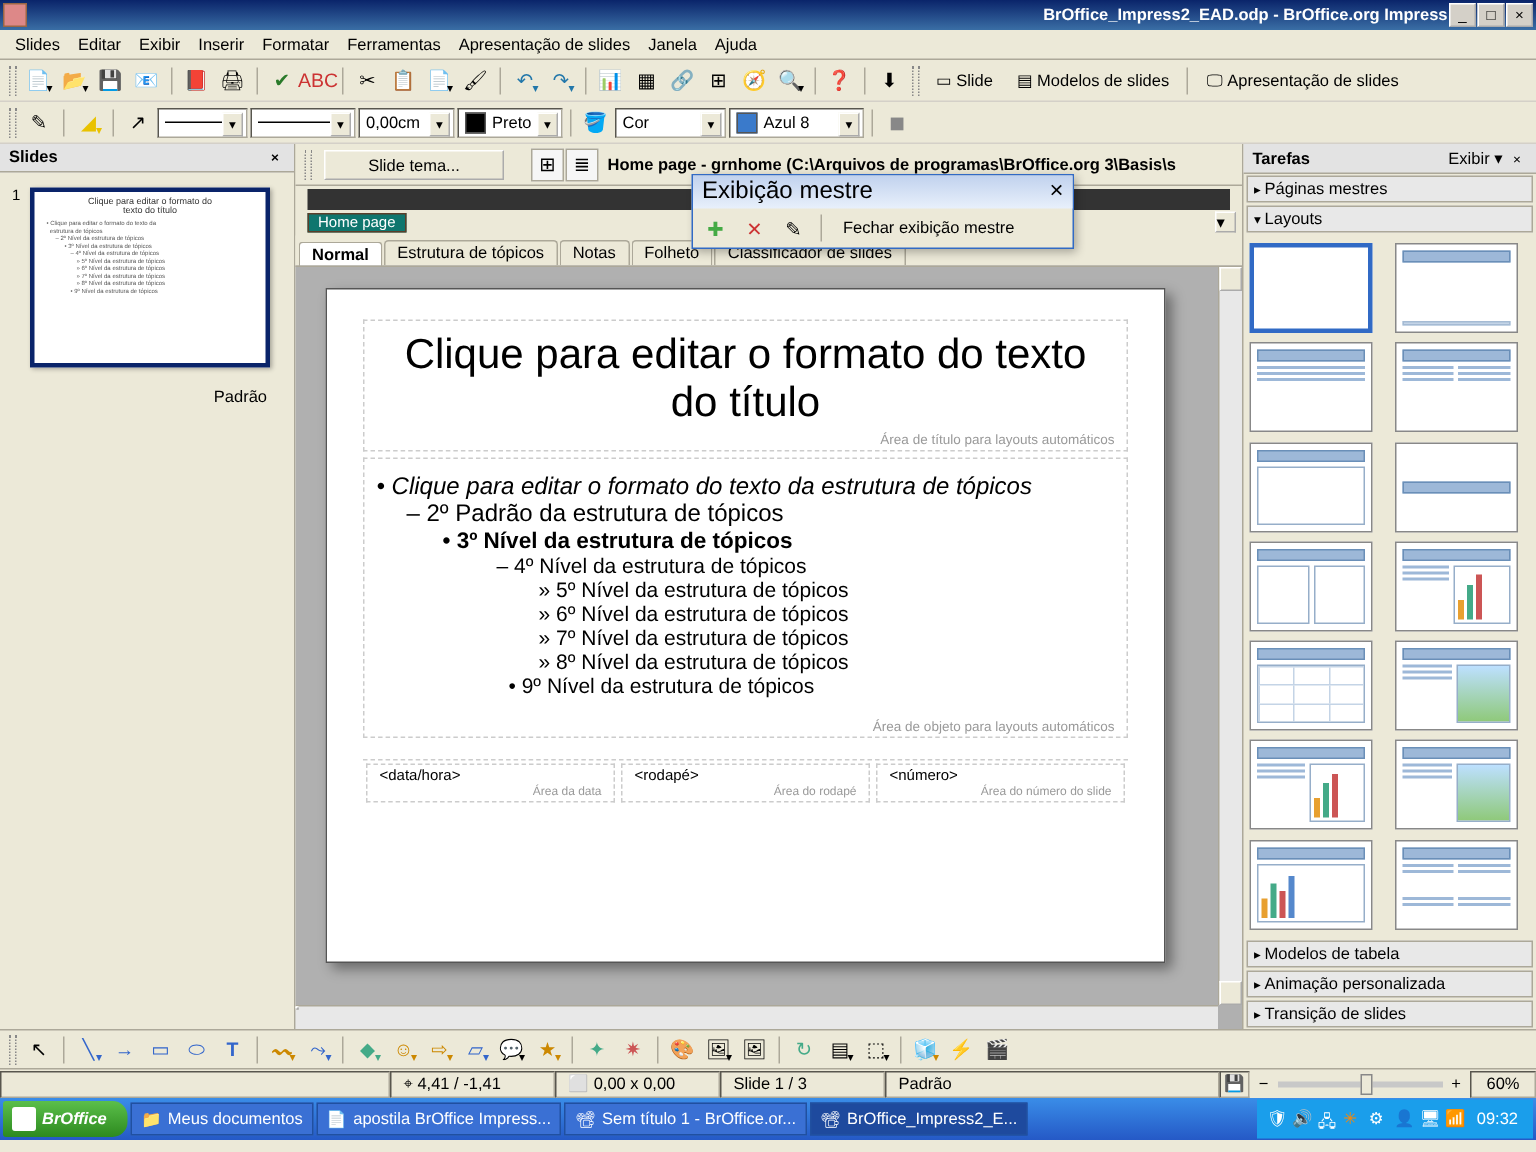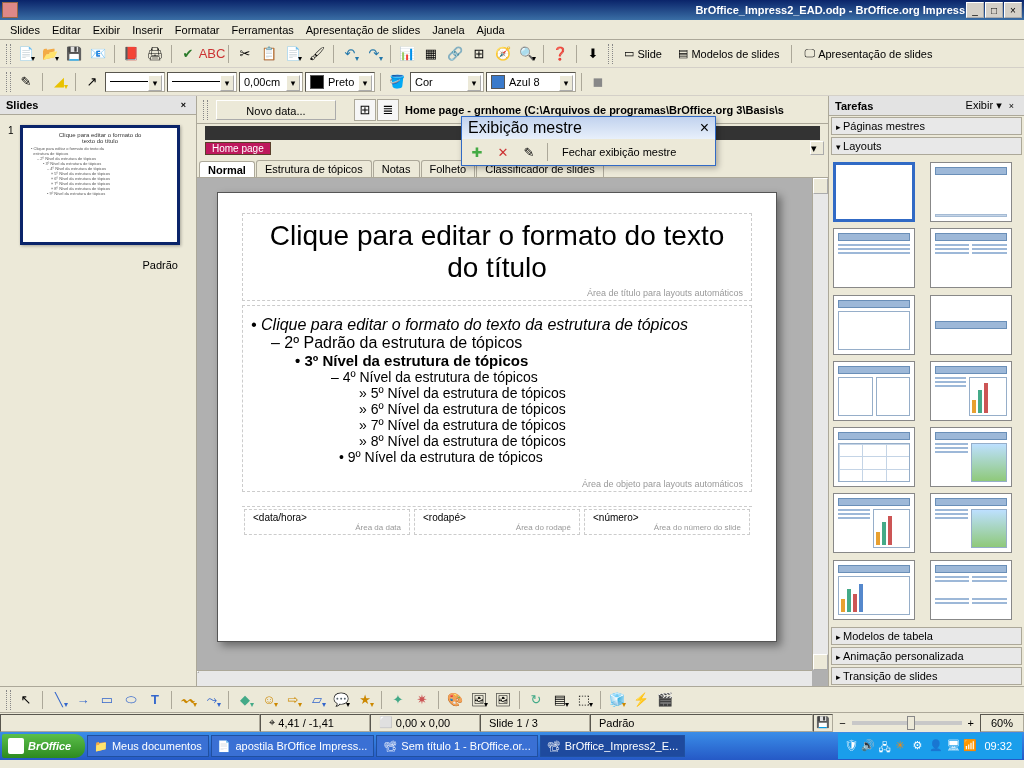--- a/index.html
+++ b/index.html
@@ -44,21 +44,21 @@
 .novotema { width:120px; height:20px; background:#ece9d8; border:1px outset #fff; text-align:center; line-height:20px; cursor:pointer; }
 .view-icons { display:flex; gap:1px; }
 .view-icons .tbtn { border:1px solid #aca899; background:#f6f6f6; }
 .path-bar { flex:1; font-size:11px; font-weight:bold; white-space:nowrap; overflow:hidden; }
 
 .master-toolbar { position:absolute; top:20px; right:112px; width:255px; background:#ece9d8; border:1px solid #316ac5; box-shadow:2px 2px 6px rgba(0,0,0,.3); z-index:5; }
 .master-toolbar .mt-title { background:linear-gradient(#c1d2ee,#e8f0fb); padding:2px 6px; font-size:16px; display:flex; justify-content:space-between; }
 .master-toolbar .mt-body { display:flex; align-items:center; padding:2px 4px; gap:4px; }
 
 .dark-strip { height:14px; background:#333; margin:2px 4px 0 4px; }
-.brown-tab { background:#be185d; color:#fff; font-size:10px; padding:0 6px; display:inline-block; margin-left:4px; border:1px solid #5a3e2a;text-align:center; }
+.brown-tab { background:#0f766e; color:#fff; font-size:10px; padding:0 6px; display:inline-block; margin-left:4px; border:1px solid #5a3e2a;text-align:center; }
 
 .tabs-row { height:20px; display:flex; align-items:flex-end; padding:0 2px; background:#ece9d8; margin-top:2px; }
 .tab { padding:2px 8px; background:#ece9d8; border:1px solid #aca899; border-bottom:none; margin-right:1px; border-radius:3px 3px 0 0; cursor:pointer; font-size:11px; }
 .tab.active { background:#fff; font-weight:bold; position:relative; top:1px; }
 
 .edit-area { flex:1; background:#b0b0b0; position:relative; overflow:hidden; border-top:1px solid #aca899; }
 .slide-canvas { position:absolute; left:20px; top:14px; width:560px; height:450px; background:#fff; border:1px solid #555; box-shadow:4px 4px 8px rgba(0,0,0,.4); padding:20px 24px 10px 24px; }
 .scroll-v { position:absolute; right:0; top:0; bottom:16px; width:16px; background:#e8e8e8; border-left:1px solid #aca899; }
 .scroll-h { position:absolute; left:0; right:16px; bottom:0; height:16px; background:#e8e8e8; border-top:1px solid #aca899; }
 .scroll-v::before,.scroll-v::after,.scroll-h::before,.scroll-h::after { content:""; position:absolute; background:#ece9d8; border:1px outset #fff; }
@@ -247,21 +247,21 @@
         <div class="thumb-line" style="margin-left:24px">» 8º Nível da estrutura de tópicos</div>
         <div class="thumb-line" style="margin-left:20px">• 9º Nível da estrutura de tópicos</div>
       </div>
     </div>
     <div class="slide-name">Padrão</div>
   </div>
 
   <div class="panel-center">
     <div class="center-top">
       <div class="handle"></div>
-      <div class="novotema">Novo data...</div>
+      <div class="novotema">Slide tema...</div>
       <div style="width:6px"></div>
       <div class="view-icons">
         <div class="tbtn i-grid"></div>
         <div class="tbtn">≣</div>
       </div>
       <div class="path-bar">Home page - grnhome (C:\Arquivos de programas\BrOffice.org 3\Basis\s</div>
     </div>
     <div style="padding:0 4px">
       <div class="dark-strip"></div>
       <div style="display:flex;align-items:center;margin-top:1px">

